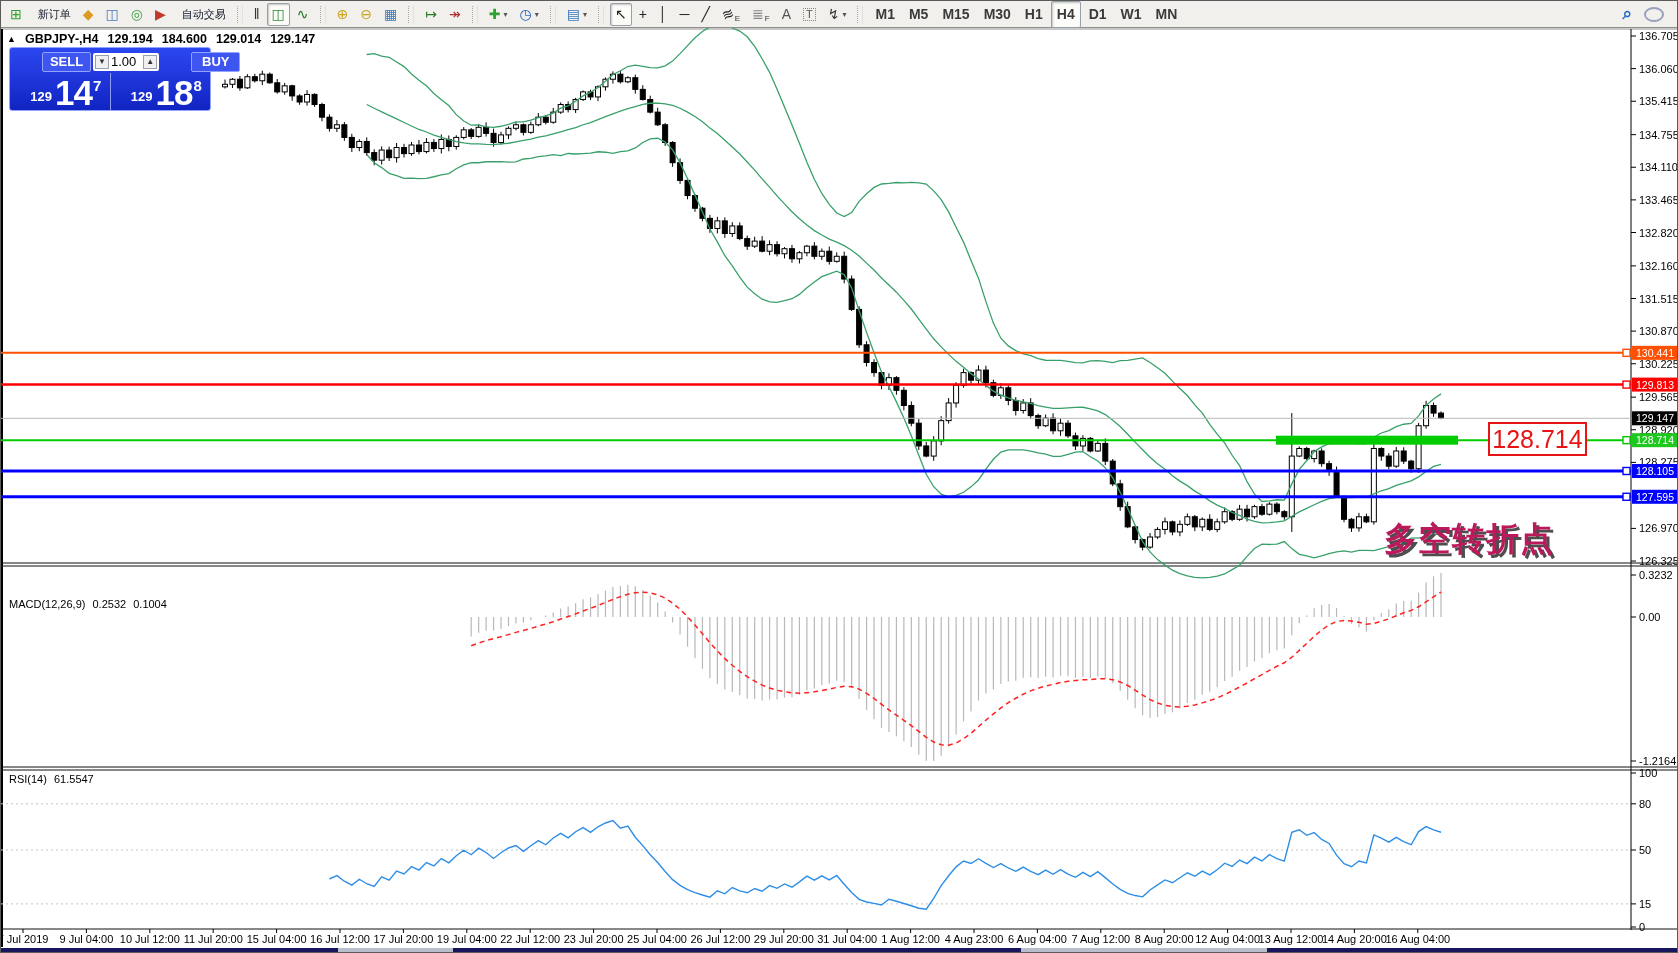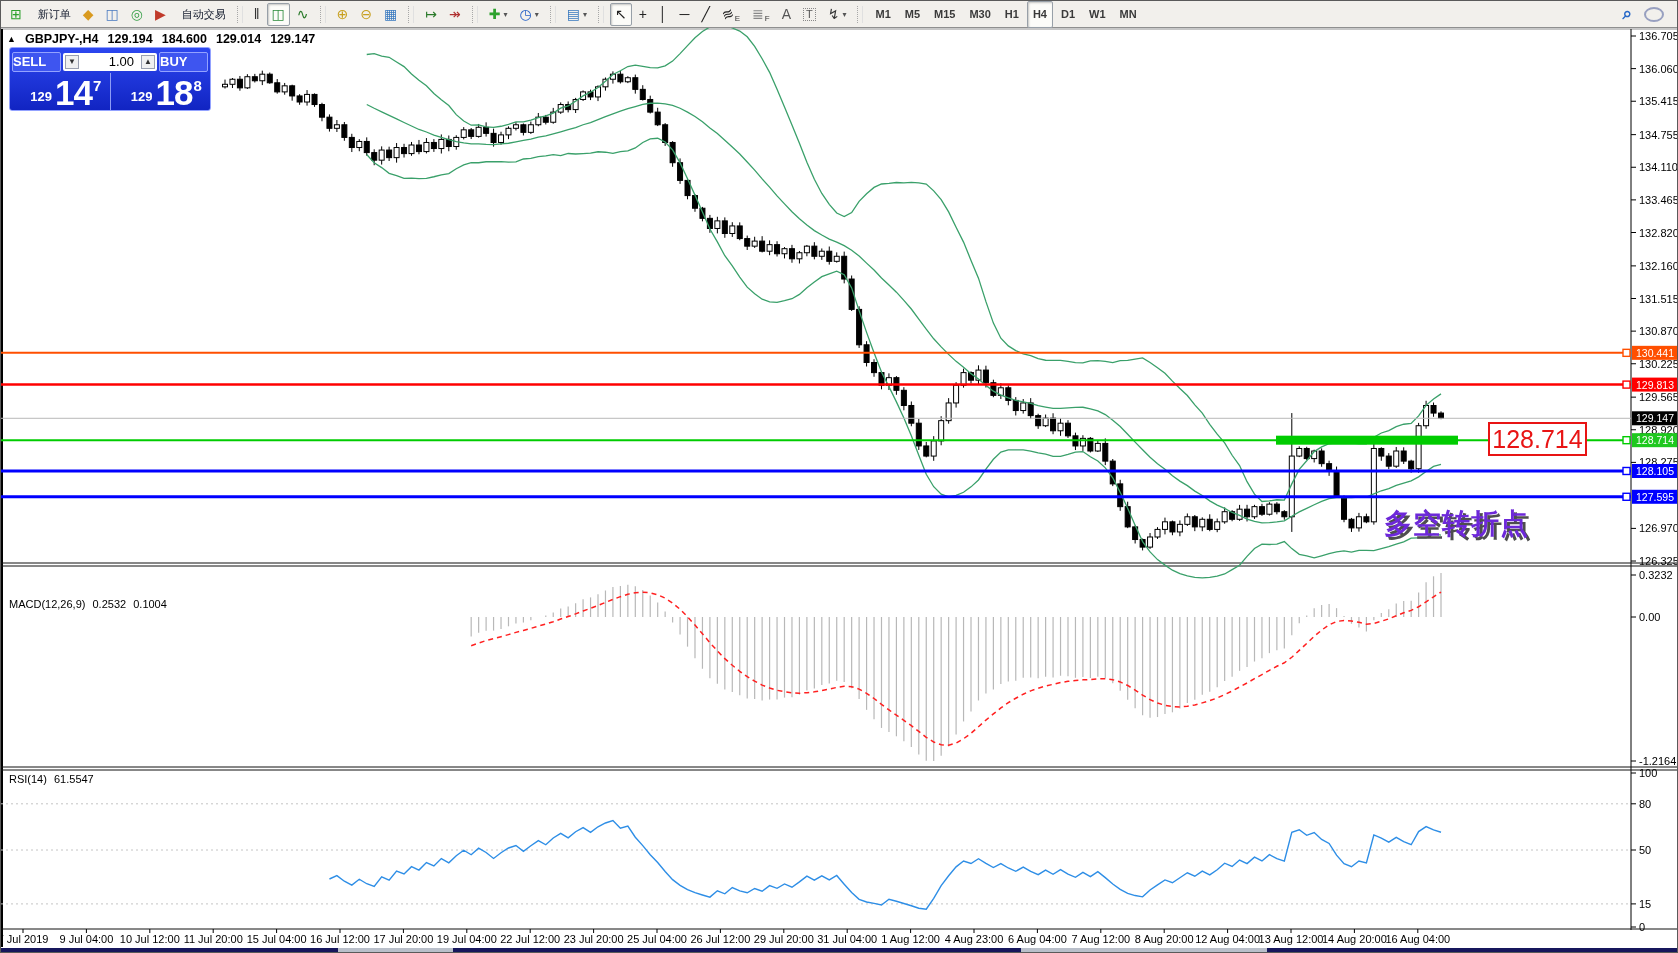--- a/index.html
+++ b/index.html
@@ -11,51 +11,51 @@
   .titem{height:21px;display:inline-flex;align-items:center;padding:0 4px;border:1px solid transparent;
          border-radius:2px;margin:0 1px;font-size:12px;color:#222;white-space:nowrap;cursor:default;}
   .titem.active{background:#fcfcf9;border-color:#98a0a8;box-shadow:inset 1px 1px 2px rgba(0,0,0,.22);}
   .glyph{font-size:14px;line-height:1;}
   .glyph.rot{display:inline-block;transform:rotate(-22deg);}
   .lbl{margin-left:16px;font-size:11px;color:#0f172a;}
   .dd{font-size:8px;color:#555;margin-left:3px;}
   .sub{font-size:8px;color:#333;margin-left:1px;align-self:flex-end;margin-bottom:2px;}
   .boxed{border:1px dotted #888;padding:0 2px;font-size:11px;}
   .grip{width:4px;height:17px;margin:0 5px;border-left:1px dotted #a8a8a8;border-right:1px solid #e0e0e0;}
-  .tf{font-size:11px;font-weight:700;color:#3a3a3a;padding:2px 5px;}
+  .tf{font-size:14px;font-weight:700;color:#3a3a3a;padding:2px 5px;}
   .right-icons{margin-left:auto;display:flex;align-items:center;gap:12px;padding-right:10px;}
   .search-glyph{font-size:17px;font-weight:700;color:#2a6ac8;}
   .chat-bubble{width:16px;height:11px;border:2px solid #98a0c0;border-radius:50%;}
   
   #chart-svg{position:absolute;left:0;top:0;z-index:1;}
   
   #symbol-bar{position:absolute;left:6px;top:31px;z-index:6;display:flex;align-items:center;
               font-size:12.5px;font-weight:700;color:#000;gap:9px;}
   #symbol-bar .tri{font-size:9px;}
   #trade-panel{position:absolute;left:8px;top:46px;width:202px;height:64px;z-index:6;color:#fff;
                background:linear-gradient(#2c47f0,#1124c2);border:1px solid #93a2ff;border-radius:3px;box-sizing:border-box;}
   .tp-row1{display:flex;align-items:center;height:23px;padding:2px 2px 0 2px;gap:2px;}
-  .chip{flex:0 0 47px;text-align:left;background:#3e55f0;border:1px solid #93a2ff;border-radius:2px;
-        font-size:13px;font-weight:700;height:18px;line-height:18px;}
+  .chip{flex:0 0 47px;text-align:center;background:#3e55f0;border:1px solid #93a2ff;border-radius:2px;
+        font-size:13px;font-weight:700;height:18px;line-height:18px;margin-left:30px;}
   .vol{flex:1;background:#fff;border-radius:2px;height:18px;display:flex;align-items:center;color:#000;}
   .stepbtn{width:14px;height:14px;margin:0 2px;border:1px solid #9aa0b0;display:flex;align-items:center;
            justify-content:center;font-size:8px;color:#333;background:#f0f0f0;box-sizing:border-box;}
   .vol-val{flex:1;text-align:right;padding-right:5px;font-size:13px;}
   .tp-row2{display:flex;height:37px;}
   .half{flex:1;display:flex;align-items:flex-end;justify-content:center;padding-bottom:2px;}
   .half.sellside{border-right:1px solid #8d9cf6;}
   .small-price{font-size:13px;font-weight:700;margin:0 3px 4px 12px;}
   .big-price{font-size:35px;font-weight:700;line-height:.85;letter-spacing:-1px;}
   .sup-price{font-size:15px;font-weight:700;margin:0 0 14px 1px;}
   #macd-label{position:absolute;left:8px;top:597px;font-size:11px;color:#000;z-index:6;}
   #rsi-label{position:absolute;left:8px;top:772px;font-size:11px;color:#000;z-index:6;}
   #macd-label span,#rsi-label span{margin-right:4px;}
   #callout{position:absolute;left:1487px;top:421px;width:99px;height:34px;background:#fff;border:2px solid #e81414;
            color:#e81414;font-size:25px;display:flex;align-items:center;justify-content:center;z-index:7;box-sizing:border-box;}
-  #annotation{position:absolute;left:1383px;top:504px;font-size:28px;font-weight:700;color:#6d28d9;
+  #annotation{position:absolute;left:1383px;top:516px;font-size:33px;font-weight:700;color:#be185d;
               text-shadow:3px 3px 0 #4e4e4e;z-index:7;letter-spacing:1px;}
   #bottom-strip{position:absolute;left:0;top:947px;width:1678px;height:6px;background:#16165c;z-index:6;}
   .strip-thumb{position:absolute;top:0;height:6px;background:#b9bfca;}
 </style>
 </head>
 <body>
 
 <div id="app">
   <div id="toolbar">
       <span class="titem">

